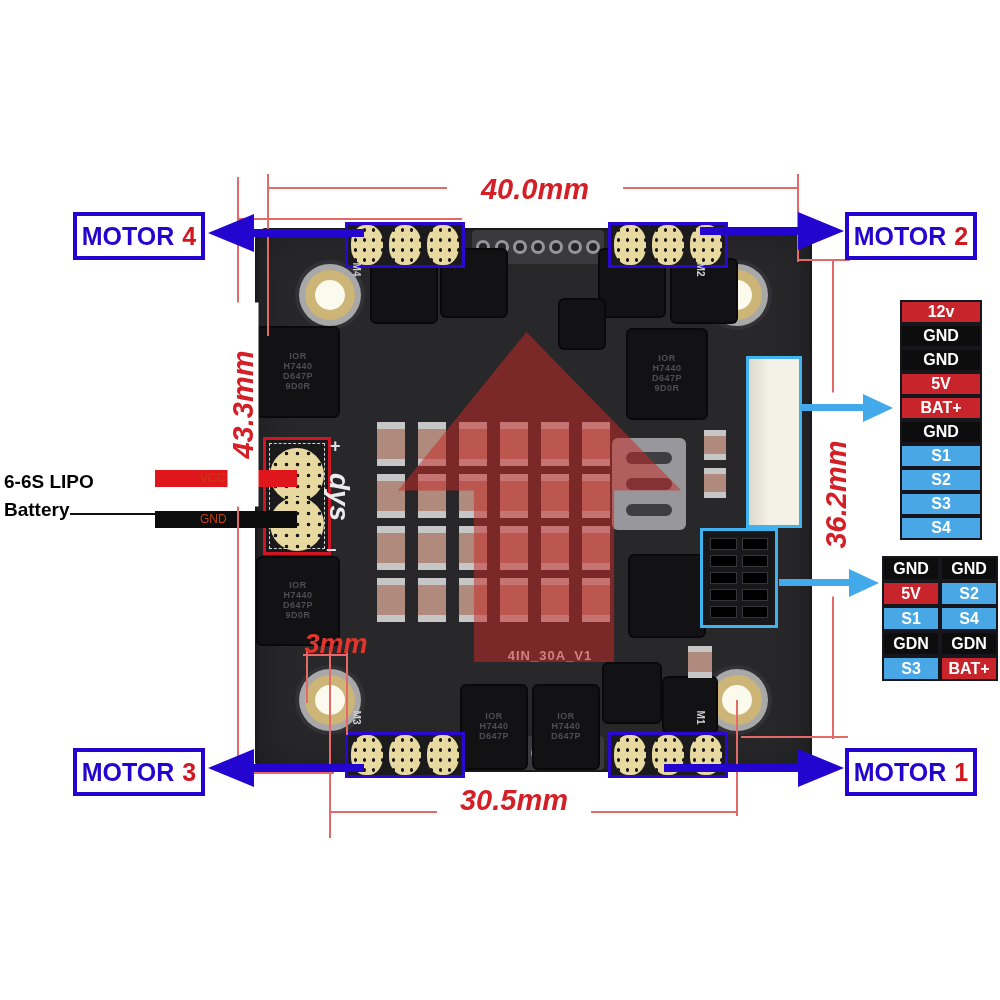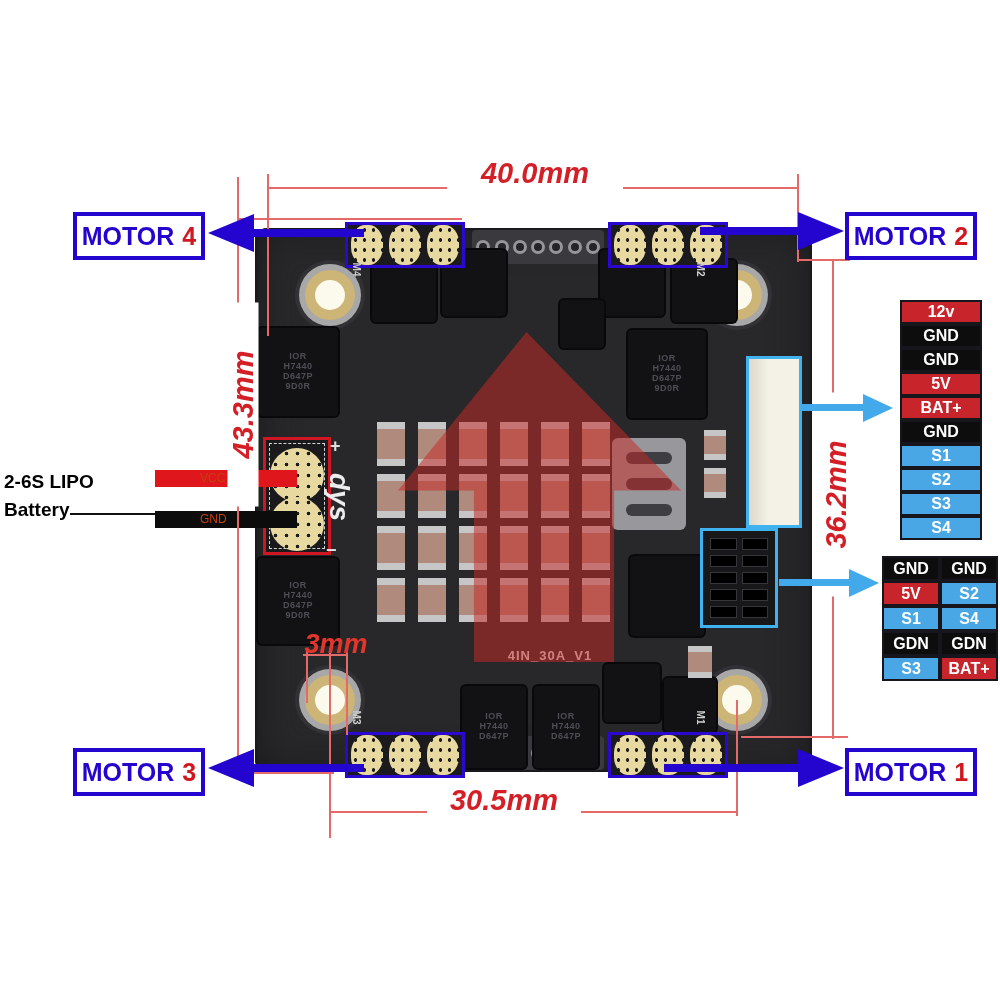--- a/index.html
+++ b/index.html
@@ -232,21 +232,21 @@
   <div class="silk rot90" style="left:305px;top:482px;width:70px;height:30px;font-style:italic;font-size:28px;color:#ececec;text-align:center">dys</div>
   <div class="silk" style="left:330px;top:436px;font-size:18px">+</div>
   <div class="silk" style="left:326px;top:540px;font-size:18px">−</div>
   <div class="silk rot90" style="left:350px;top:264px;font-size:10px;color:#cfcfcf">M4</div>
   <div class="silk rot90" style="left:694px;top:264px;font-size:10px;color:#cfcfcf">M2</div>
   <div class="silk rot90" style="left:350px;top:712px;font-size:10px;color:#cfcfcf">M3</div>
   <div class="silk rot90" style="left:694px;top:712px;font-size:10px;color:#cfcfcf">M1</div>
 
   <div class="watermark"></div>
 
-  <div class="btxt" style="left:4px;top:472px">2-6S LIPO</div>
+  <div class="btxt" style="left:4px;top:472px">6-6S LIPO</div>
   <div class="btxt" style="left:4px;top:500px">Battery</div>
   <div class="abs" style="left:70px;top:513px;width:86px;height:2px;background:#111"></div>
   <div class="abs" style="left:155px;top:470px;width:142px;height:17px;background:#e0161d"></div>
   <div class="wire-label" style="left:200px;top:472px">VCC</div>
   <div class="abs" style="left:155px;top:511px;width:142px;height:17px;background:#0c0c0c"></div>
   <div class="wire-label" style="left:200px;top:513px">GND</div>
 
   <div class="redline" style="left:268px;top:187px;width:531px;height:2px"></div>
   <div class="redline" style="left:267px;top:174px;width:2px;height:162px"></div>
   <div class="redline" style="left:797px;top:174px;width:2px;height:88px"></div>
@@ -256,24 +256,24 @@
   <div class="redline" style="left:832px;top:259px;width:2px;height:480px"></div>
   <div class="redline" style="left:798px;top:259px;width:52px;height:2px"></div>
   <div class="redline" style="left:741px;top:736px;width:107px;height:2px"></div>
   <div class="redline" style="left:330px;top:811px;width:407px;height:2px"></div>
   <div class="redline" style="left:329px;top:648px;width:2px;height:190px"></div>
   <div class="redline" style="left:736px;top:700px;width:2px;height:116px"></div>
   <div class="redline" style="left:306px;top:651px;width:2px;height:52px"></div>
   <div class="redline" style="left:346px;top:651px;width:2px;height:84px"></div>
   <div class="redline" style="left:303px;top:654px;width:45px;height:2px"></div>
 
-  <div class="dimtext" style="left:447px;top:158px;width:172px">40.0mm</div>
+  <div class="dimtext" style="left:447px;top:174px;width:172px">40.0mm</div>
   <div class="dimtext rotccw" style="left:141px;top:389px;width:200px">43.3mm</div>
   <div class="dimtext rotccw" style="left:734px;top:479px;width:200px">36.2mm</div>
-  <div class="dimtext" style="left:427px;top:785px;width:150px">30.5mm</div>
+  <div class="dimtext" style="left:437px;top:785px;width:150px">30.5mm</div>
   <div class="dimtext nobg" style="left:294px;top:630px;width:80px;font-size:27px">3mm</div>
 
   <div class="motor-box" style="left:73px;top:212px">
     <span class="w">MOTOR</span>
     <span class="n">4</span>
   </div>
   <div class="ahead-l" style="left:208px;top:214px"></div>
   <div class="shaft" style="left:252px;top:229px;width:112px"></div>
 
   <div class="motor-box" style="left:845px;top:212px">

